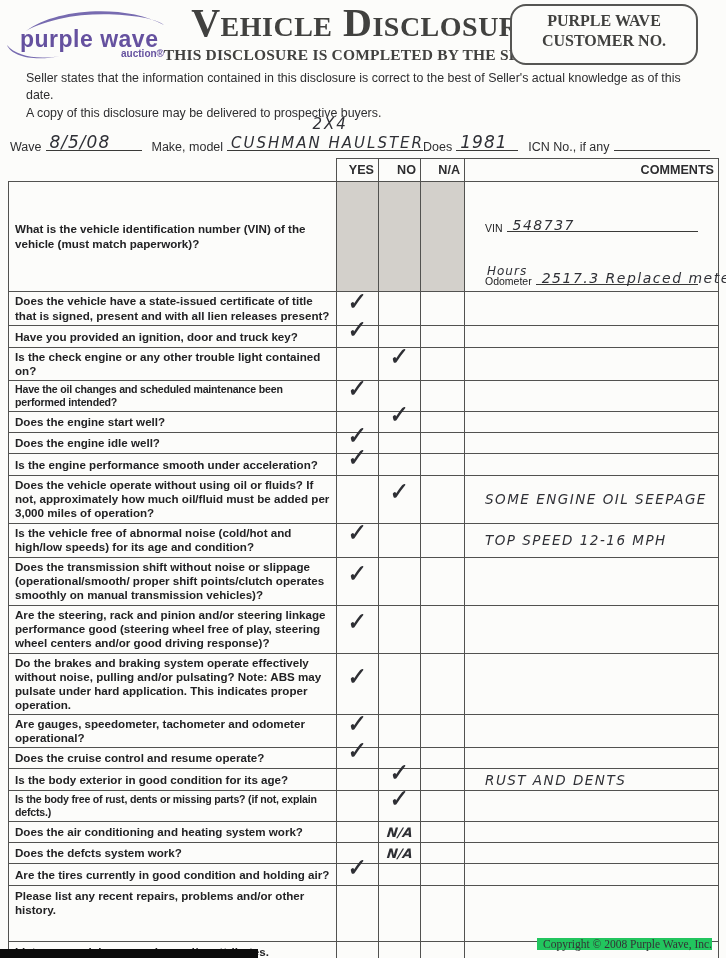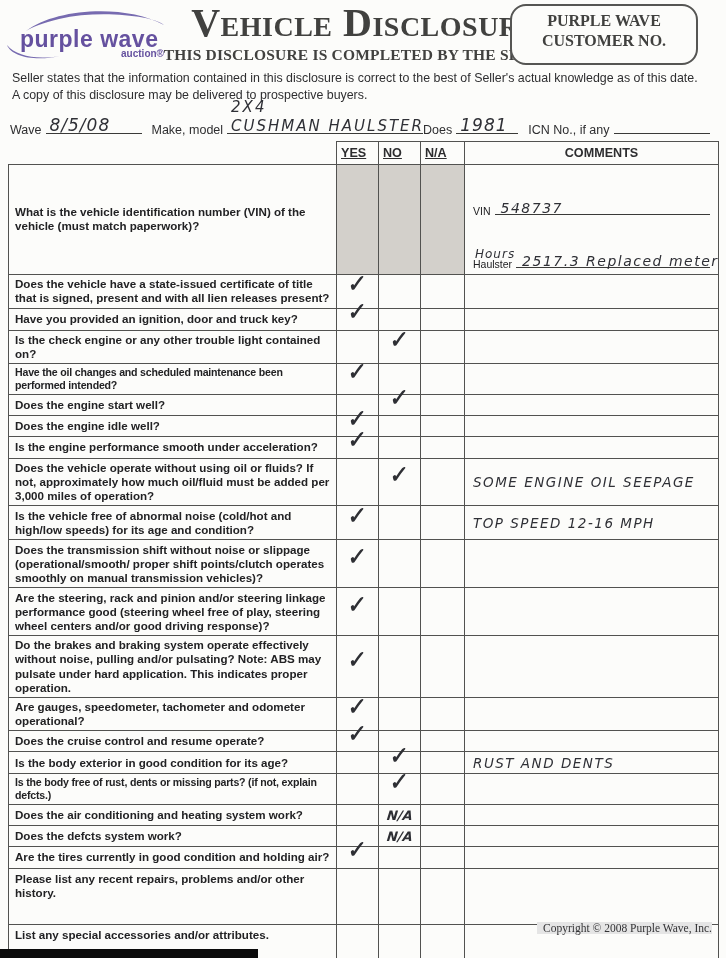--- a/index.html
+++ b/index.html
@@ -15,44 +15,44 @@
   .title-wrap{position:absolute;left:150px;top:2px;width:430px;text-align:center;}
   .title{font-family:"Liberation Serif",serif;font-weight:bold;font-variant:small-caps;
          font-size:40px;line-height:1.05;color:#41413f;letter-spacing:0.5px;}
   .subtitle{font-family:"Liberation Serif",serif;font-weight:bold;font-size:15.5px;
             color:#41413f;margin-top:2px;letter-spacing:0.2px;}
   .cust-box{position:absolute;right:28px;top:4px;width:184px;height:52px;
             border:2px solid #555553;border-radius:16px;text-align:center;
             font-family:"Liberation Serif",serif;font-weight:bold;font-size:16px;
             line-height:1.25;padding-top:5px;color:#41413f;background:#fcfcfa;}
   
-  .intro{margin:6px 12px 0;font-size:12.4px;line-height:1.4;color:#2e2e30;}
+  .intro{margin:6px 26px 0;font-size:12.4px;line-height:1.4;color:#2e2e30;}
   .dateline{position:relative;display:flex;align-items:baseline;margin:8px 10px 2px;
             font-size:12.5px;height:26px;color:#2e2e30;}
   .dl-lbl{white-space:nowrap;padding:0 4px 0 0;}
   .dl-lbl.pad{padding-left:10px;}
   .seg{border-bottom:1.4px solid #3a3a38;position:relative;height:20px;}
   .seg.date{width:96px;}  .seg.make{width:196px;}  .seg.year{width:62px;}  .seg.icn{width:96px;}
   .hw{font-family:"DejaVu Sans",sans-serif;font-style:italic;color:#2f3036;}
   .seg .hw{position:absolute;left:4px;bottom:-2px;font-size:17px;white-space:nowrap;letter-spacing:1px;}
-  .seg.make .hw{font-size:15px;letter-spacing:2px;text-transform:uppercase;}
+  .seg.make .hw{font-size:15px;letter-spacing:2px;text-transform:uppercase;text-align:center;}
   .anno{position:absolute;top:-15px;right:-6px;font-size:13px;letter-spacing:1px;}
   
   table.disc{border-collapse:collapse;margin:2px 8px 0;width:710px;table-layout:fixed;}
   .disc td,.disc th{border:1.5px solid #525250;vertical-align:middle;overflow:visible;}
   .disc th{font-size:12.6px;padding:2px 4px;height:18px;}
-  th.hd-ans{text-align:left;text-decoration:underline;}
-  th.hd-cmt{text-align:center;padding-left:24px;}
+  th.hd-ans{text-align:right;}
+  th.hd-cmt{text-align:right;padding-left:24px;}
   th.no-tl{border-top:none;border-left:none;background:#fcfcfa;}
   td.q{font-size:11.6px;line-height:1.22;padding:2px 6px;color:#222224;font-weight:bold;}
   td.q.condensed{font-size:10.6px;letter-spacing:-0.2px;}
   td.q.top{vertical-align:top;padding-top:3px;}
   td.cell-ans{text-align:center;position:relative;}
   td.gray{background:#d3d0cb;}
-  td.cmt{padding:1px 8px;position:relative;}
+  td.cmt{padding:1px 20px;position:relative;}
   .cmt-hw{font-size:13.5px;letter-spacing:1.5px;white-space:nowrap;}
   .check{display:inline-block;font-size:22px;font-weight:bold;color:#2e2f34;line-height:0;
          transform:rotate(-6deg) skewX(-10deg);position:relative;top:-5px;}
   .na-hand{display:inline-block;font-family:"DejaVu Sans",sans-serif;font-style:italic;
            font-size:13px;font-weight:600;transform:skewX(-6deg);color:#2e2f34;}
   tr.h19{height:19px;} tr.h20{height:20px;} tr.h21{height:21px;} tr.h22{height:22px;}
   tr.h34{height:34px;} tr.h44{height:44px;} tr.h48{height:48px;} tr.h54{height:54px;} tr.h56{height:56px;}
   
   .vline{display:flex;align-items:baseline;margin:1px 0 3px;}
   .vlabel{font-size:10.5px;white-space:nowrap;padding-right:4px;color:#222224;}
@@ -62,22 +62,22 @@
   .hours-hw{position:absolute;left:2px;top:-11px;font-size:12px;letter-spacing:1px;}
   
   .sig-area{position:relative;margin:4px 4px 0;border-top:2.5px solid #3c3c3a;padding-top:6px;
             display:flex;align-items:flex-end;}
   .sig-label{font-weight:bold;font-size:13.5px;white-space:nowrap;padding-left:4px;color:#222224;}
   .sig-line{flex:1;border-bottom:1.6px solid #3a3a38;height:16px;margin-left:4px;}
   .sig-hw{position:absolute;left:118px;bottom:0px;font-family:"DejaVu Serif",serif;
           font-style:italic;font-size:33px;white-space:nowrap;color:#2c2c31;
           transform:rotate(-3deg);z-index:5;letter-spacing:2px;}
   .fine{margin:5px 10px 0;font-size:10.3px;line-height:1.33;text-align:justify;color:#2f2f31;}
-  .copyright{position:absolute;right:14px;bottom:24px;font-family:"Liberation Serif",serif;
-             font-size:11.5px;color:#333335;background:#e5e5e5;padding-left:6px;}
+  .copyright{position:absolute;right:14px;bottom:8px;font-family:"Liberation Serif",serif;
+             font-size:11.5px;color:#333335;background:#22c55e;padding-left:6px;}
   .scan-bar{position:absolute;left:0;bottom:0;width:258px;height:9px;background:#0b0b0b;}
 </style>
 </head>
 <body>
 
 <div class="page">
 
   <div class="header">
     <div class="logo">
       <svg width="162" height="58" viewBox="0 0 162 58">
@@ -149,21 +149,21 @@
         <td class="cmt">
           <div class="vline">
             <span class="vlabel">VIN</span>
             <span class="vval">
               <span class="hw">548737</span>
             </span>
           </div>
           <div class="vline">
             <span class="vlabel odo">
               <span class="hw hours-hw">Hours</span>
-              <span>Haulster</span>
+              <span>Odometer</span>
             </span>
             <span class="vval">
               <span class="hw">2517.3   Replaced meter</span>
             </span>
           </div>
         </td>
       </tr>
       <tr class="h34">
           <td class="q">Does the vehicle have a state-issued certificate of title that is signed, present and with all lien releases present?</td>
           <td class="cell-ans cell-yes"><span class="check">✓</span></td>

